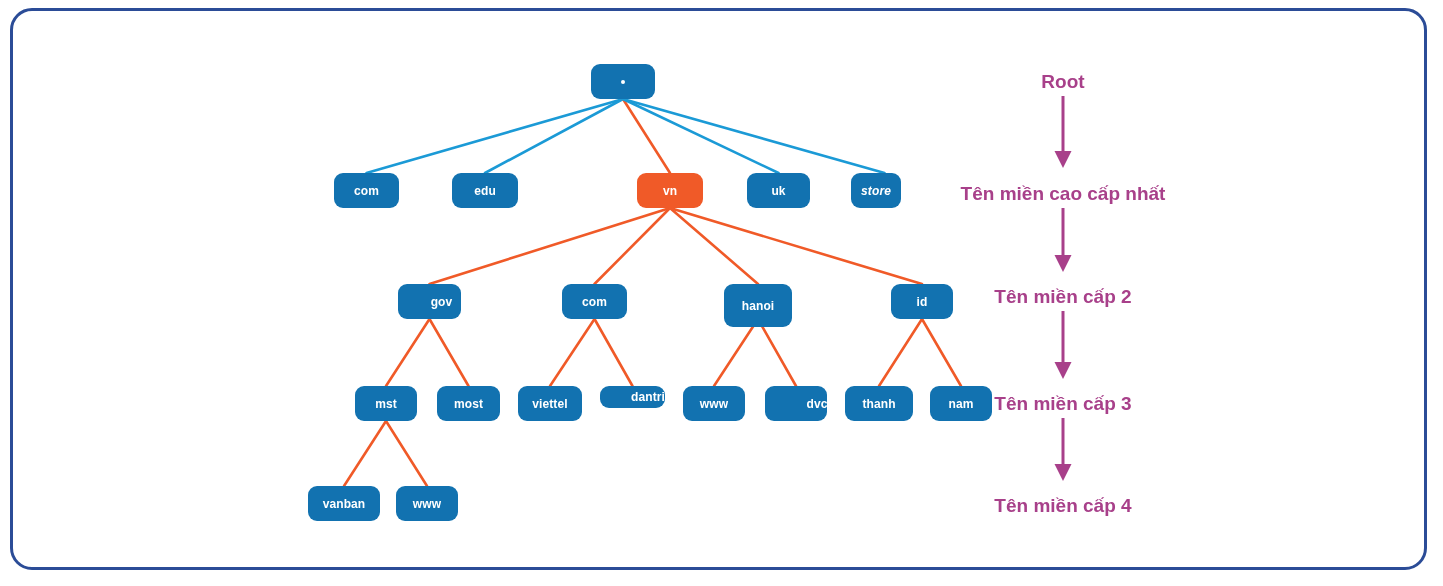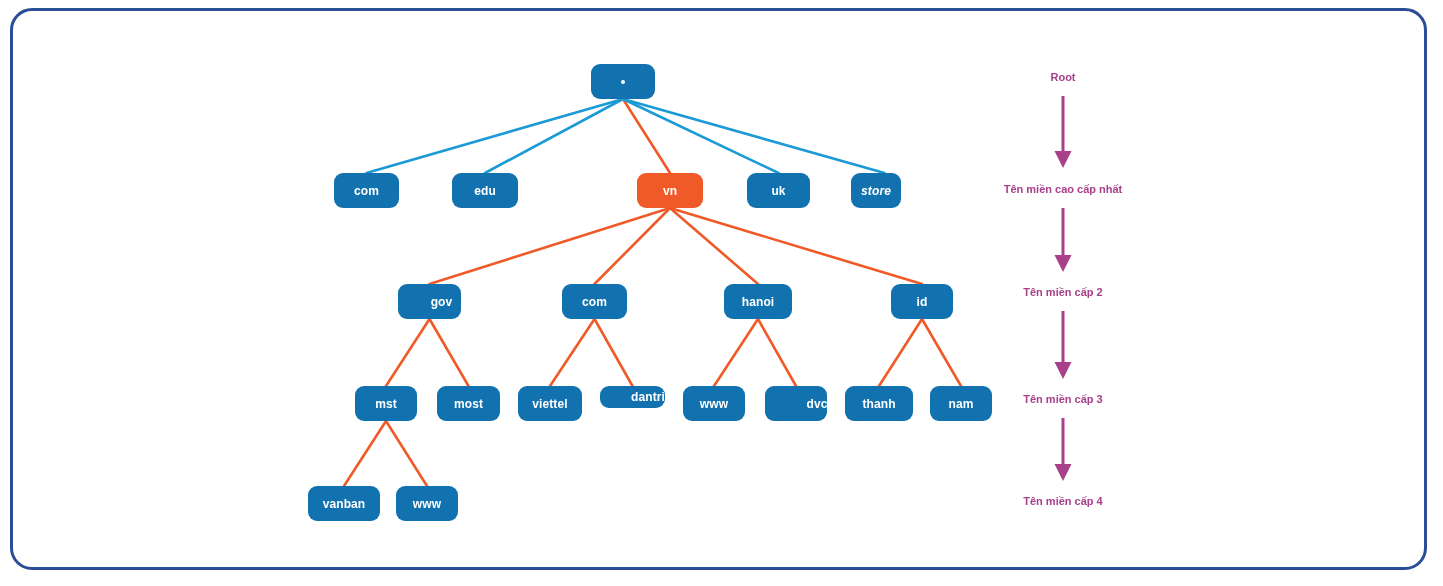--- a/index.html
+++ b/index.html
@@ -54,21 +54,21 @@
     width: 4px;
     height: 4px;
     border-radius: 50%;
     background: #ffffff;
     display: block;
   }
   .legend-label {
     position: absolute;
     color: #A8408A;
     font-weight: bold;
-    font-size: 11px;
+    font-size: 19px;
     white-space: nowrap;
     transform: translateX(-50%);
     text-align: center;
   }
 </style>
 </head>
 <body>
 
 <div id="canvas">
 
@@ -126,21 +126,21 @@
       </div>
       <div class="node blue" style="left: 851px; top: 173px; width: 50px; height: 35px; font-style: italic;">
         <span>store</span>
       </div>
       <div class="node blue" style="left: 398px; top: 284px; width: 63px; height: 35px; padding-left: 24px;">
         <span>gov</span>
       </div>
       <div class="node blue" style="left: 562px; top: 284px; width: 65px; height: 35px;">
         <span>com</span>
       </div>
-      <div class="node blue" style="left: 724px; top: 284px; width: 68px; height: 35px;">
+      <div class="node blue" style="left: 724px; top: 284px; width: 68px; height: 43px;">
         <span>hanoi</span>
       </div>
       <div class="node blue" style="left: 891px; top: 284px; width: 62px; height: 35px;">
         <span>id</span>
       </div>
       <div class="node blue" style="left: 355px; top: 386px; width: 62px; height: 35px;">
         <span>mst</span>
       </div>
       <div class="node blue" style="left: 437px; top: 386px; width: 63px; height: 35px;">
         <span>most</span>

